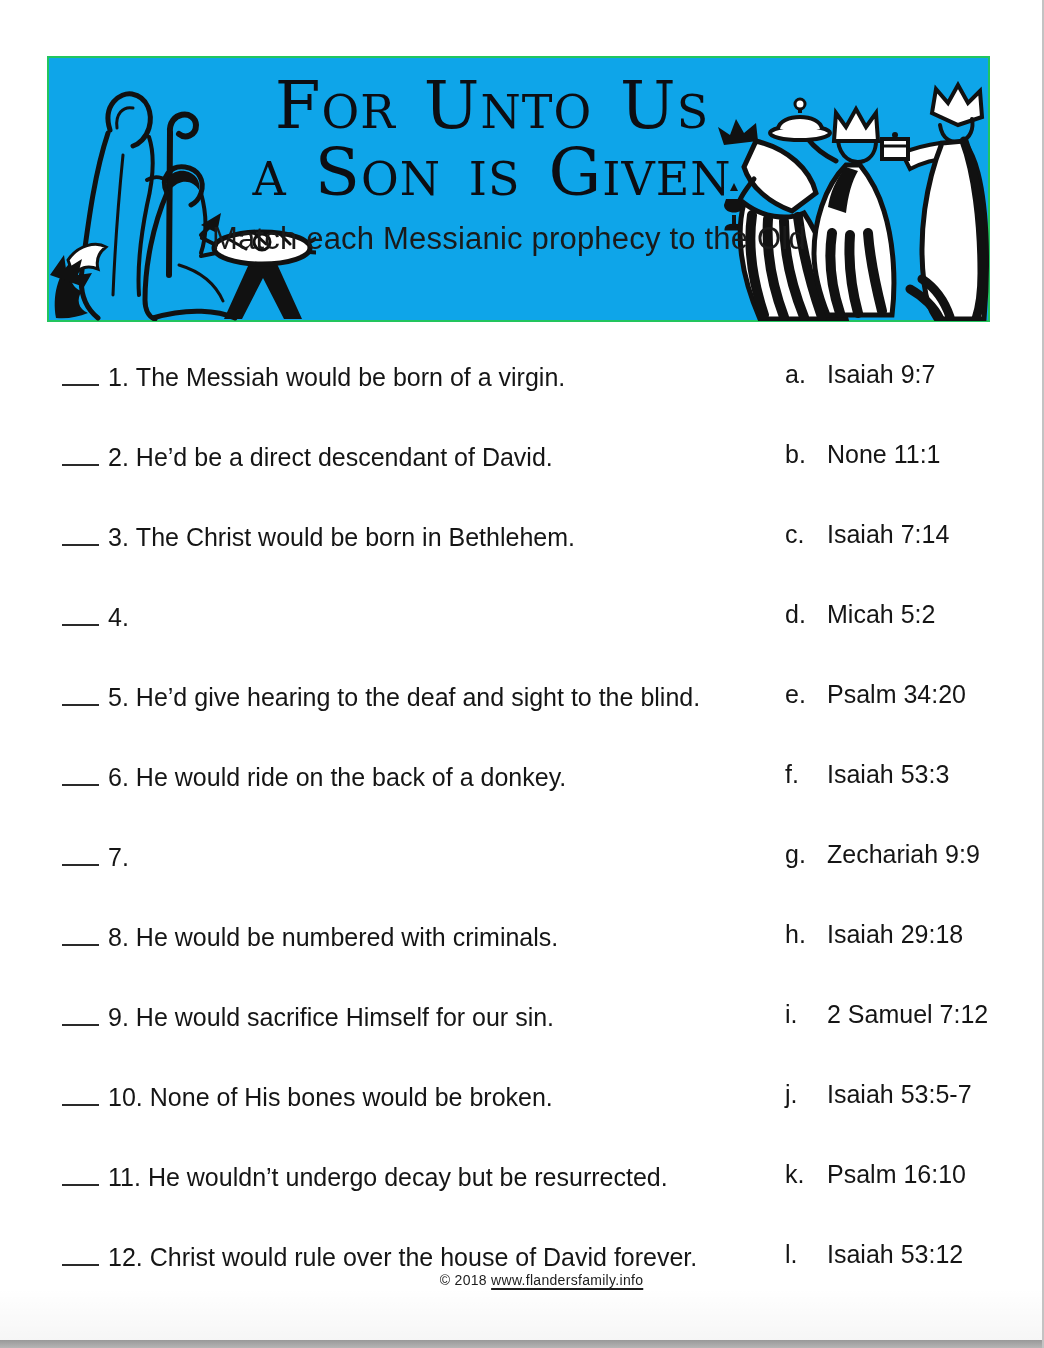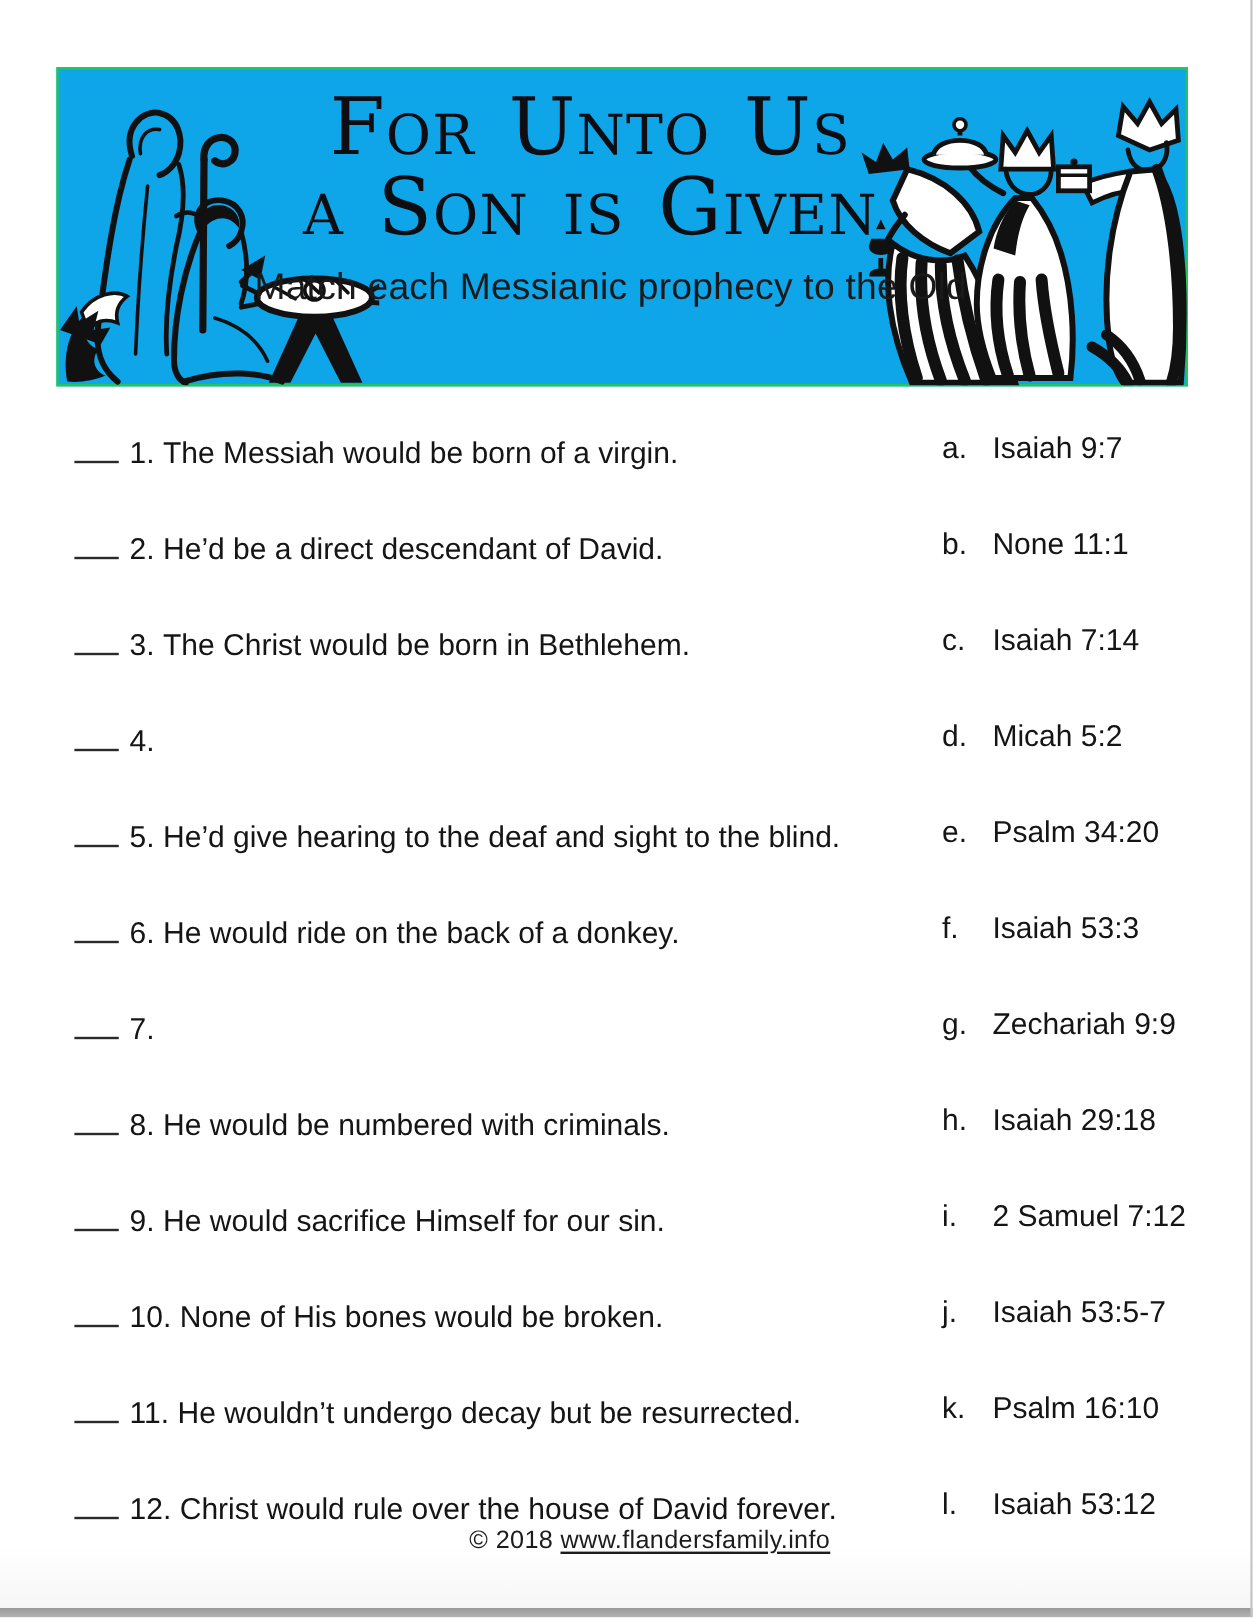--- a/index.html
+++ b/index.html
@@ -48,21 +48,21 @@
   .num{margin-right:7px;}
   .ans{
     position:absolute;left:723px;top:22px;
     display:flex;align-items:baseline;
     font-size:25px;line-height:28px;white-space:nowrap;
   }
   .letter{display:inline-block;width:42px;}
   
   .footer{
     position:absolute;left:0;right:0;top:1272px;
-    text-align:center;font-size:21px;letter-spacing:.3px;color:#1c1c1c;margin-left:39px;
+    text-align:center;font-size:14px;letter-spacing:.3px;color:#1c1c1c;margin-left:39px;
   }
   .footer .link{
     text-decoration:underline;text-underline-offset:3px;text-decoration-thickness:2px;
   }
   
   .bottom-shade{position:absolute;left:0;right:0;bottom:8px;height:52px;
     background:linear-gradient(180deg,rgba(0,0,0,0) 0%,rgba(0,0,0,0.035) 100%);}
   .edge-bottom{position:absolute;left:0;right:0;bottom:0;height:8px;
     background:linear-gradient(180deg,#999 0%,#b5b5b5 100%);}
   .edge-right{position:absolute;top:0;bottom:0;right:0;width:2px;background:#c3c3c3;}

